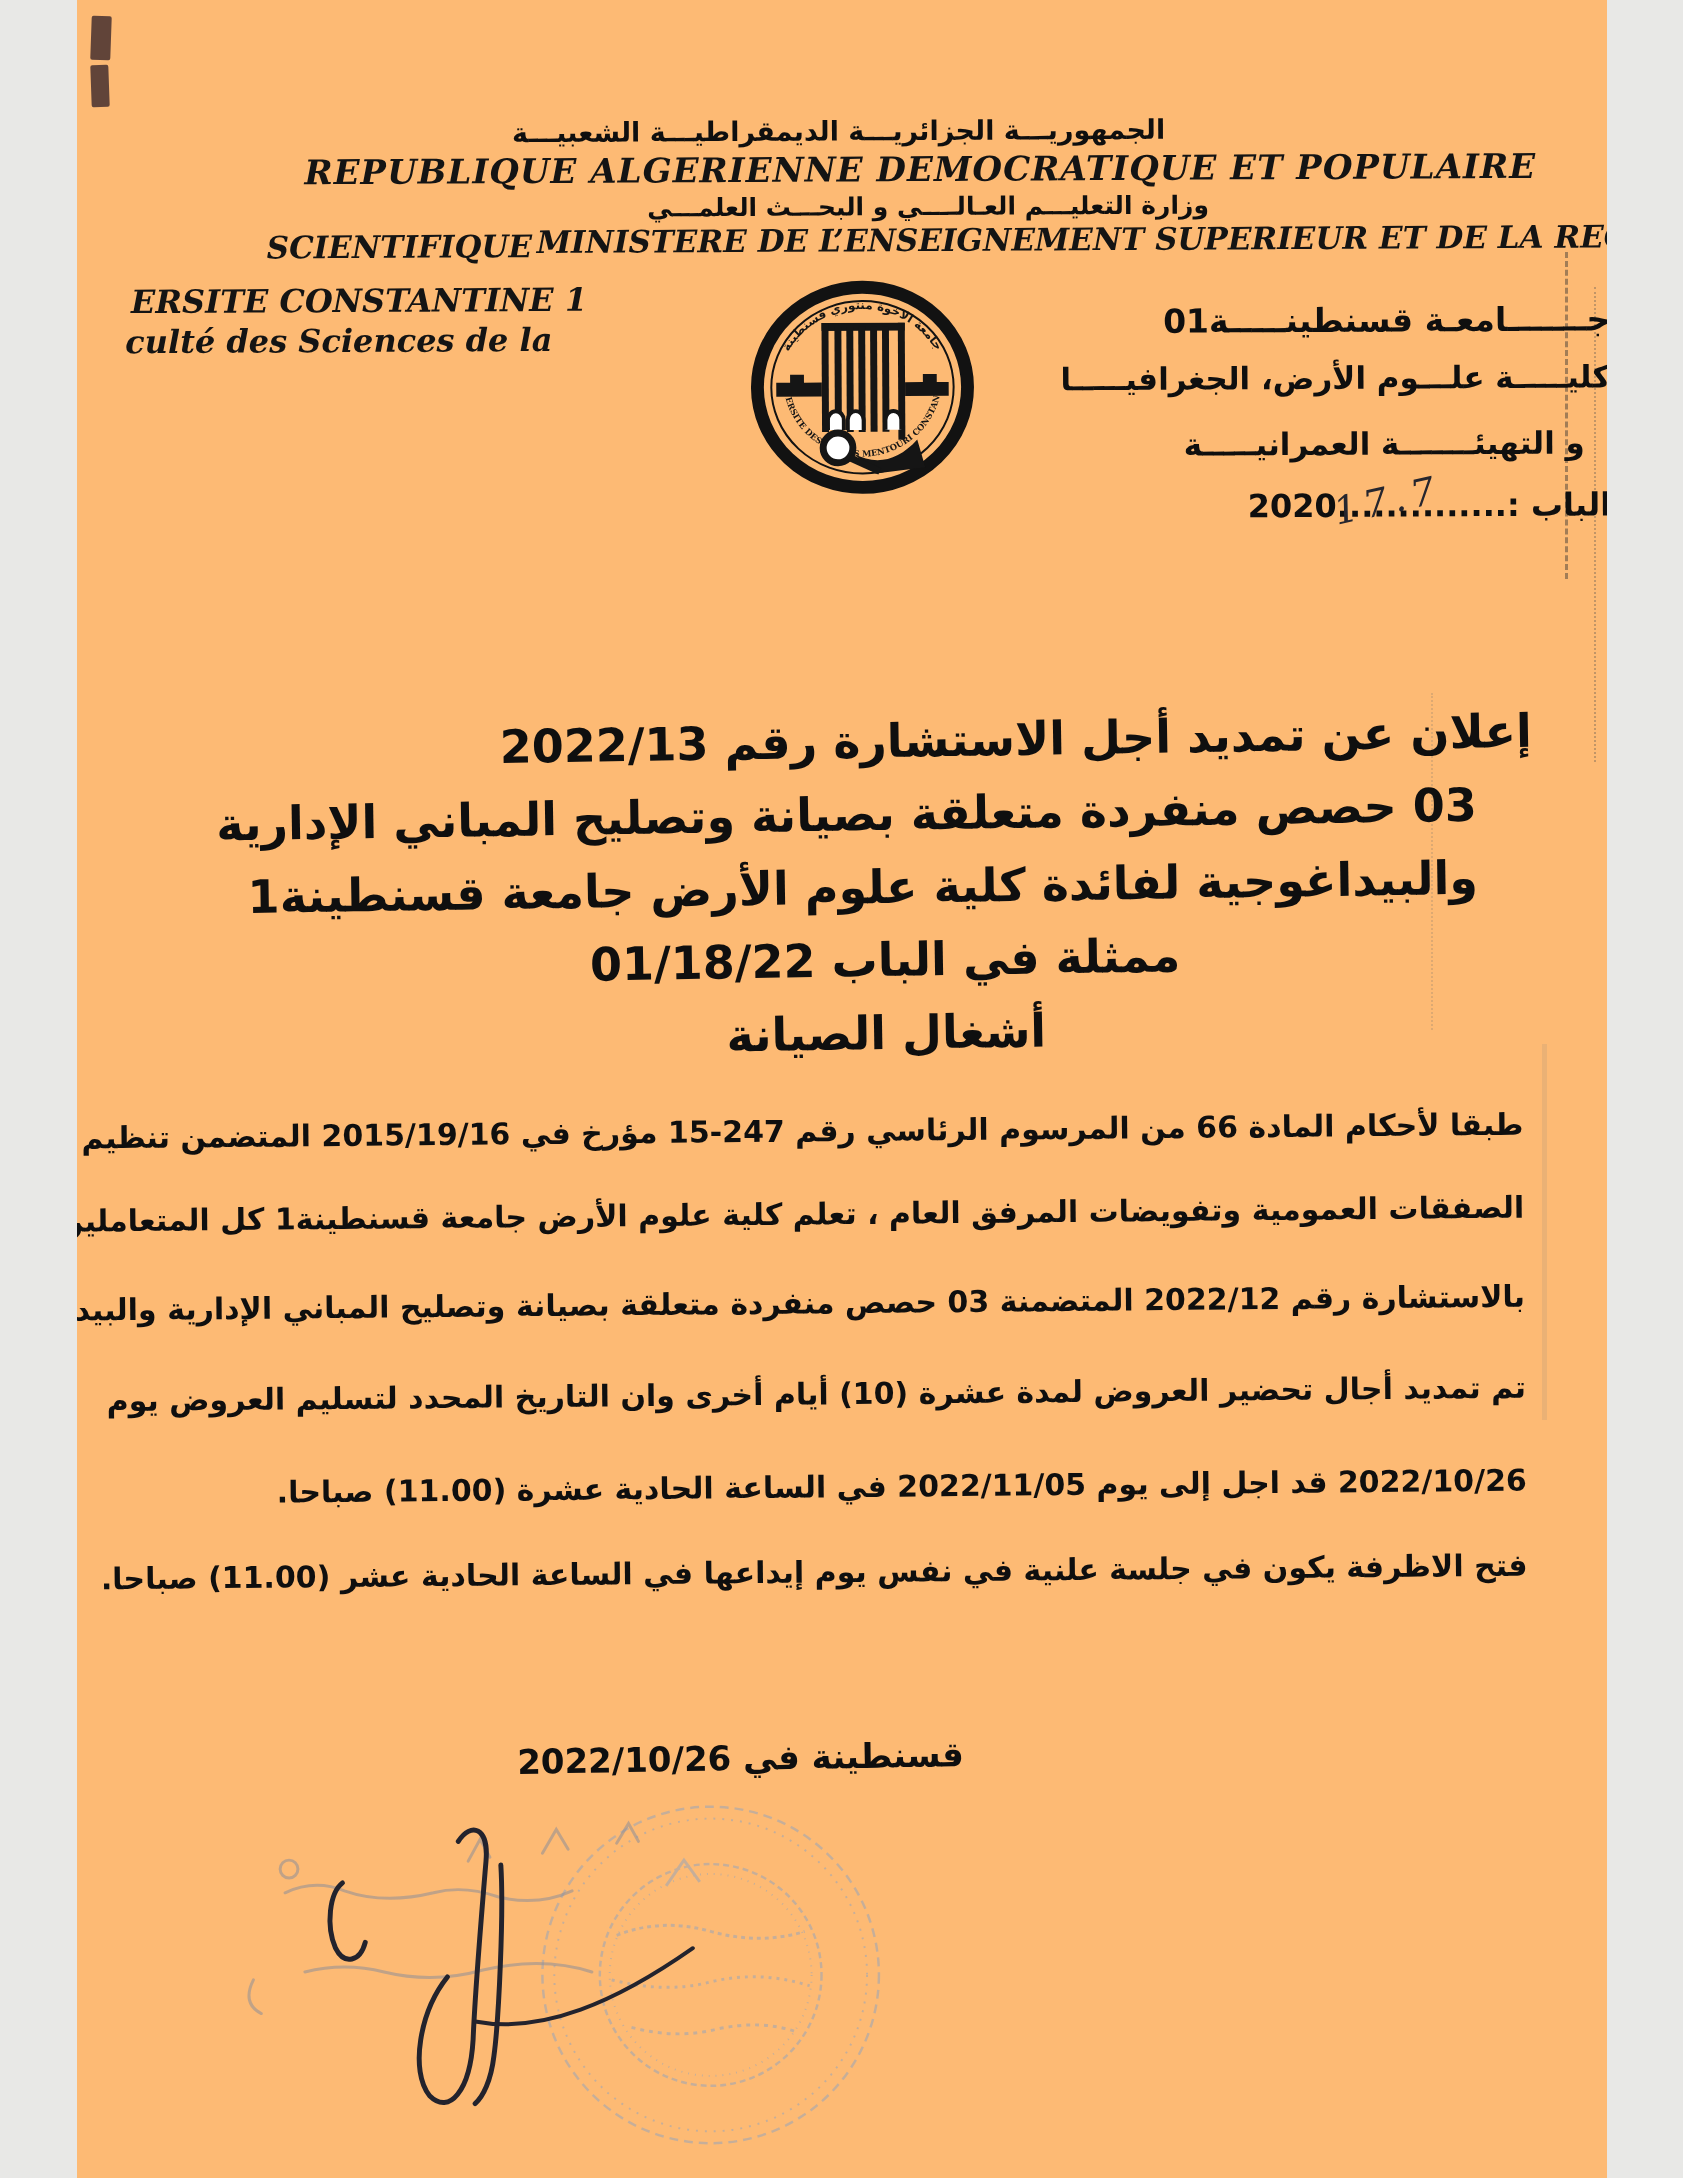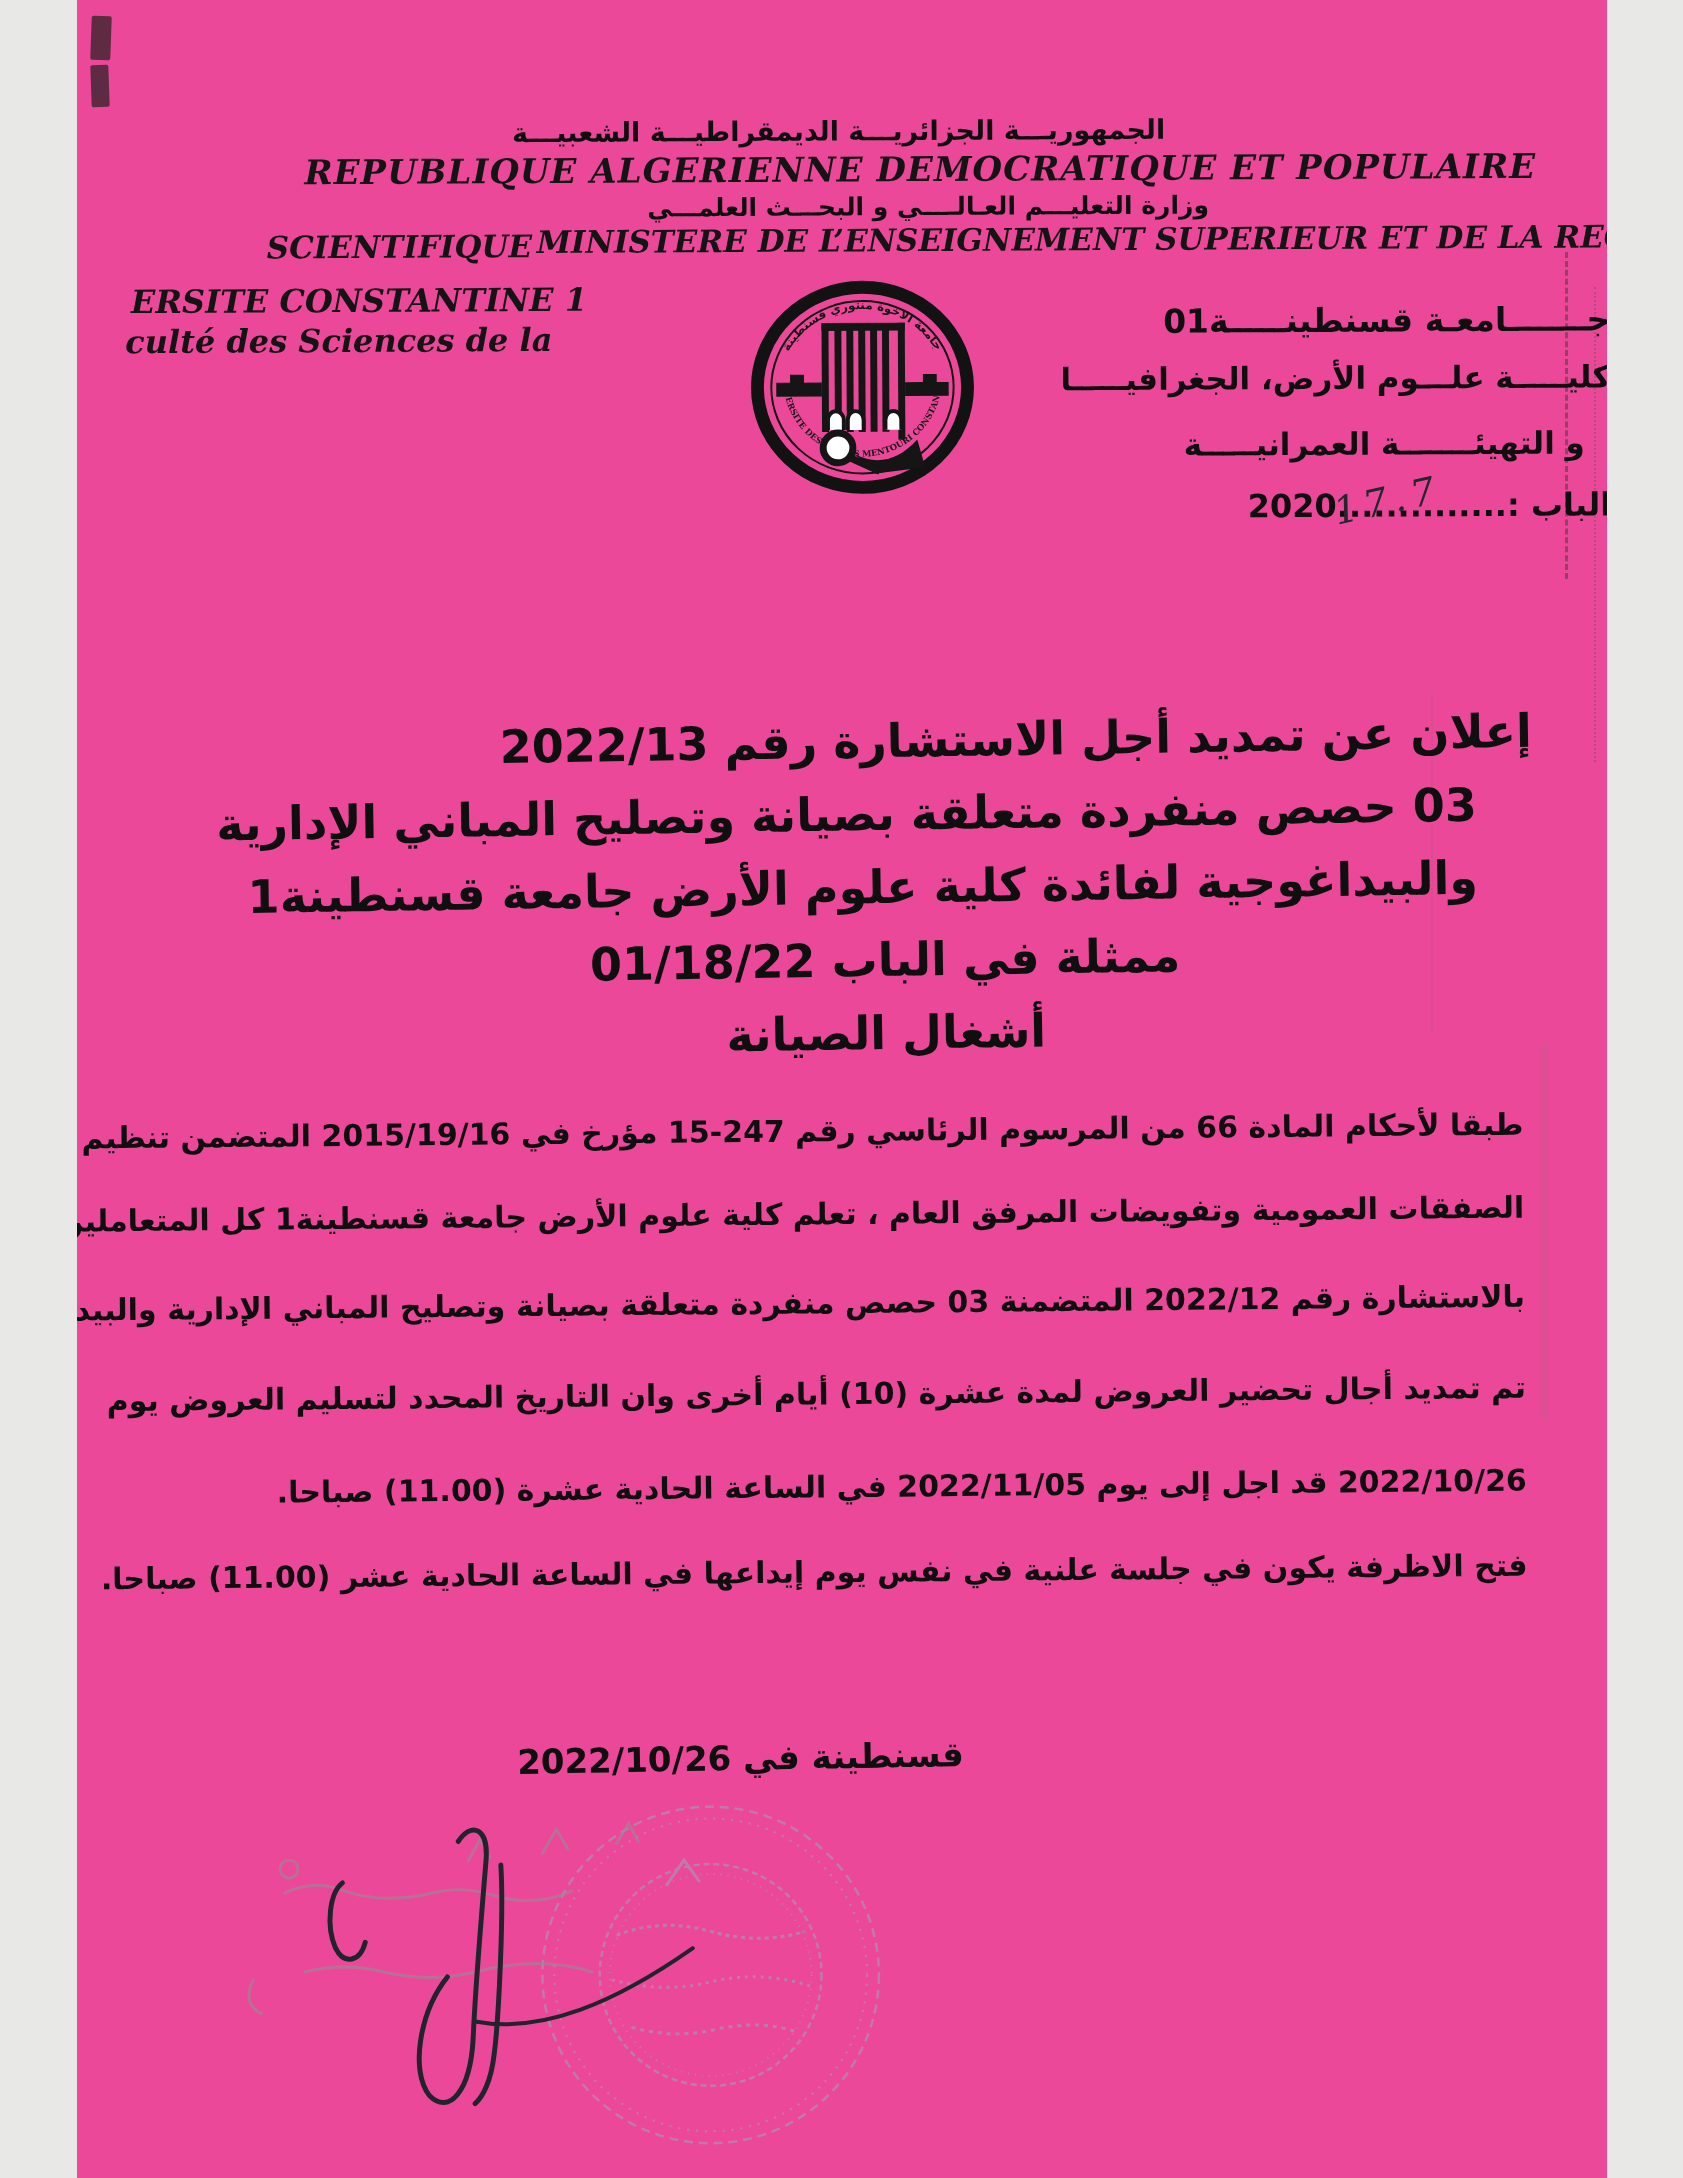--- a/index.html
+++ b/index.html
@@ -1,18 +1,18 @@
 <!DOCTYPE html>
 <html><head>
 <meta charset="utf-8">
 <style>
   html,body{margin:0;padding:0;background:#e8e8e6;}
   .page{
     position:relative;width:1530px;height:2178px;margin:0 auto;
-    background:#ec4899;overflow:hidden;
+    background:#fdba74;overflow:hidden;
     font-family:"DejaVu Sans",sans-serif;color:#101010;
   }
   .abs{position:absolute;}
   .ar{
     font-family:"DejaVu Sans",sans-serif;font-weight:bold;direction:rtl;
     unicode-bidi:plaintext;color:#0f0f0f;white-space:nowrap;
   }
   .fr{
     font-family:"DejaVu Serif","Liberation Serif",serif;
     font-style:italic;font-weight:700;color:#141414;white-space:nowrap;

